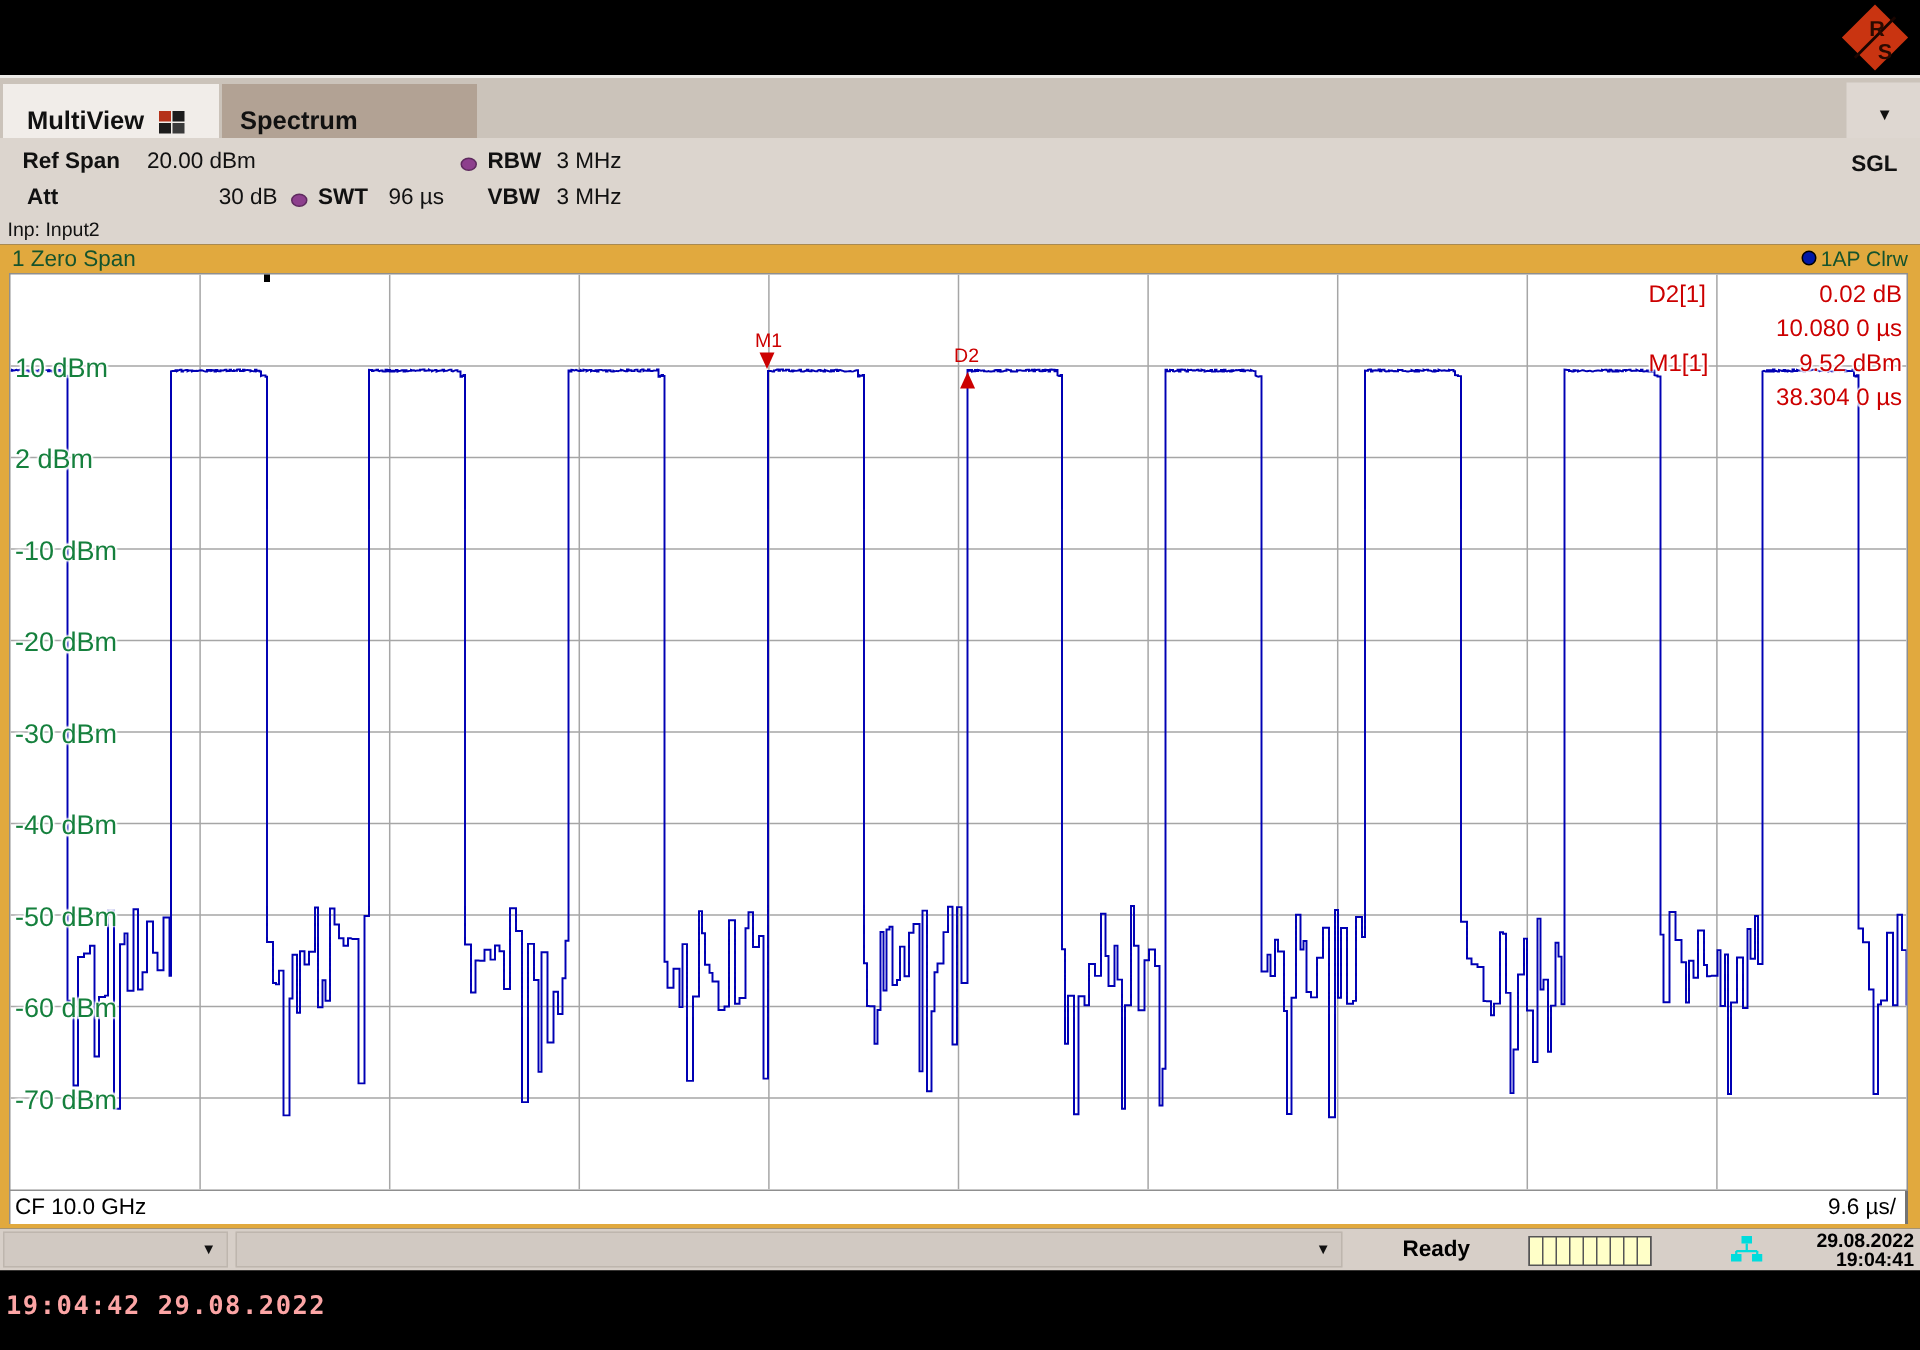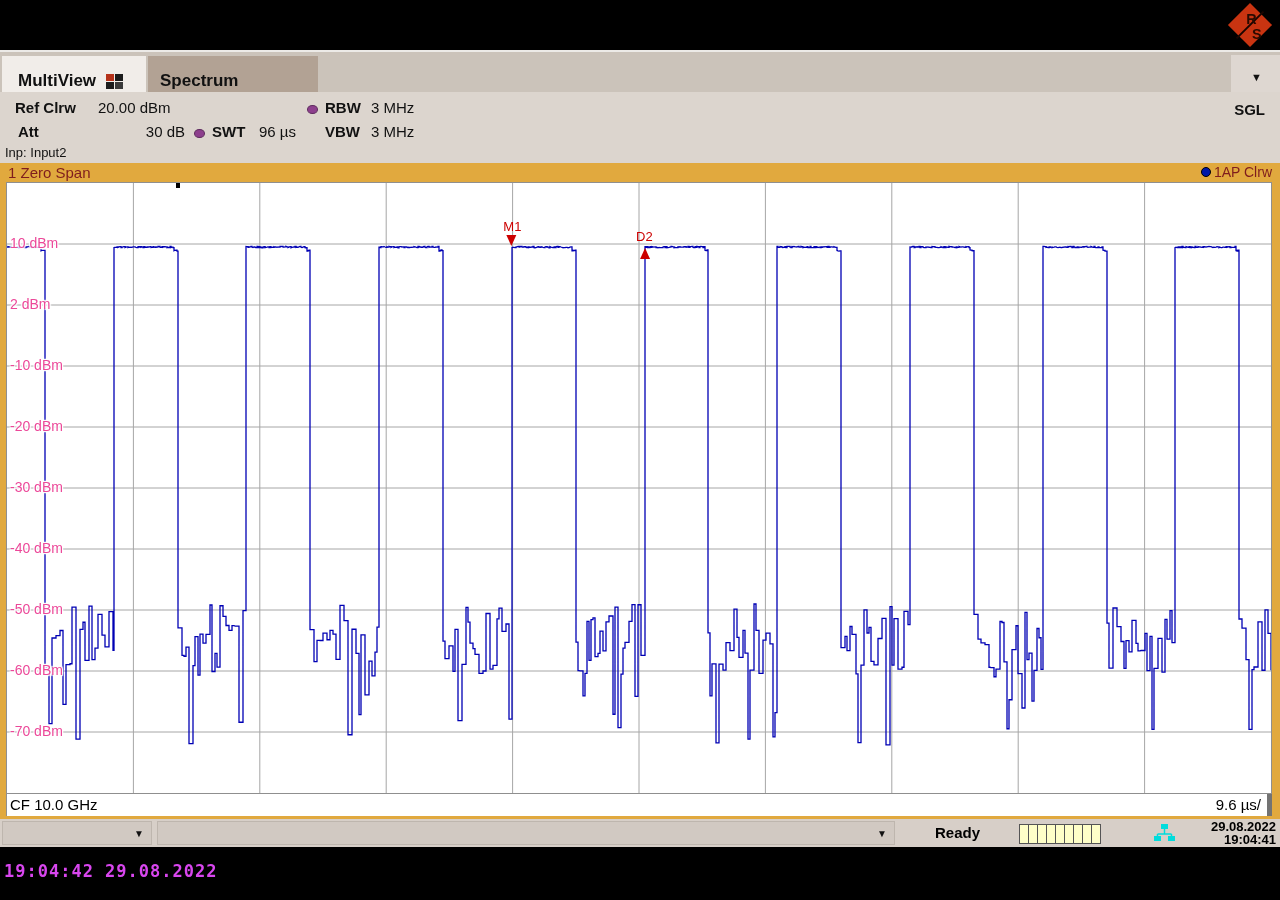--- a/index.html
+++ b/index.html
@@ -26,57 +26,57 @@
   .drop-arrow{font-size:11px;color:#111;line-height:1;}
   #tab-corner .drop-arrow{position:absolute;left:20px;top:17px;}
 
   
   #header{left:0;top:92px;width:1280px;height:71px;background:#dcd5ce;color:#111;font-size:15px;}
   .hl{font-weight:bold;}
   .pdot{width:9px;height:7px;border-radius:50%;background:#8d3f8d;border:1px solid #5e2a5e;}
 
   
   #window{left:0;top:163px;width:1280px;height:656px;background:#e1a93e;}
-  #win-title{left:0;top:0;width:1280px;height:19px;font-size:15px;color:#7f1d1d;}
+  #win-title{left:0;top:0;width:1280px;height:19px;font-size:15px;color:#14532d;}
   #win-title .t{position:absolute;left:8px;top:1px;}
   #trace-info{position:absolute;right:8px;top:1px;display:flex;align-items:center;gap:3px;font-size:14px;}
   .bdot{width:10px;height:10px;border-radius:50%;background:#0018a8;border:1px solid #000;box-sizing:border-box;}
 
   #chart{left:6px;top:19px;width:1266px;height:612px;background:#fff;border:1px solid #8f8f8f;box-sizing:border-box;}
   #plot-svg{position:absolute;left:0;top:0;}
-  .ylab{position:absolute;left:3px;font-size:14px;color:#ec4899;white-space:nowrap;
+  .ylab{position:absolute;left:3px;font-size:18px;color:#15803d;white-space:nowrap;
         text-shadow:-1px -1px 1px #fff,1px -1px 1px #fff,-1px 1px 1px #fff,1px 1px 1px #fff,0 0 3px #fff;}
   #trig-tick{left:169px;top:0;width:4px;height:5px;background:#000;}
 
   #marker-readout{position:absolute;right:0;top:5px;width:172px;font-size:16px;color:#cc0000;
         text-shadow:-1px -1px 1px #fff,1px -1px 1px #fff,-1px 1px 1px #fff,1px 1px 1px #fff;}
   #marker-readout .row{display:flex;justify-content:space-between;height:23px;padding-right:3px;}
   #marker-readout .lab{text-align:left;}
   #marker-readout .val{margin-left:auto;}
 
-  #win-footer{left:6px;top:631px;width:1266px;height:22px;background:#fff;border-left:1px solid #8f8f8f;border-right:5px solid #737373;box-sizing:border-box;font-size:15px;color:#000;}
+  #win-footer{left:6px;top:631px;width:1266px;height:22px;background:#fff;border-left:1px solid #8f8f8f;border-right:2px solid #737373;box-sizing:border-box;font-size:15px;color:#000;}
   #win-footer .cf{position:absolute;left:3px;top:2px;}
   #win-footer .pts{position:absolute;left:0;right:0;top:2px;text-align:center;}
   #win-footer .tpd{position:absolute;right:6px;top:2px;}
 
   
   #status-bar{left:0;top:819px;width:1280px;height:28px;background:#d7cfc8;}
   .sel-box{top:2px;height:24px;background:#d1c9c2;border:1px solid #beb6ae;box-sizing:border-box;}
   #sel1{left:2px;width:150px;}
   #sel2{left:157px;width:738px;}
   .sel-box .drop-arrow{position:absolute;right:7px;top:7px;font-size:10px;}
   #ready{left:935px;top:5px;font-weight:bold;font-size:15px;color:#000;}
   #progress{left:1019px;top:5px;height:18px;display:flex;border:1px solid #555;background:#555;gap:1px;}
   #progress i{display:block;width:8px;background:#ffffc8;}
   #net-icon{left:1153px;top:4px;width:22px;height:20px;}
   #sb-date{right:4px;top:1px;text-align:right;font-size:13px;font-weight:bold;color:#000;line-height:13px;}
 
   
   #bottom-bar{left:0;top:847px;width:1280px;height:53px;background:#000;}
-  #clock{left:4px;top:14px;color:#d946ef;font-family:"DejaVu Sans Mono",monospace;font-weight:bold;font-size:17px;letter-spacing:1px;}
+  #clock{left:4px;top:14px;color:#fca5a5;font-family:"DejaVu Sans Mono",monospace;font-weight:bold;font-size:17px;letter-spacing:1px;}
 </style>
 </head>
 <body>
 
 <div class="abs" id="top-bar">
   <svg class="abs" id="rs-logo" viewBox="0 0 50 50">
     <polygon points="25,2 48,25 25,48 2,25" fill="#c93411"></polygon>
     <line x1="11" y1="39" x2="39" y2="11" stroke="#1a0500" stroke-width="2"></line>
     <text x="21" y="24" font-size="15" font-weight="bold" fill="#2a0a00" font-family="Liberation Sans, sans-serif">R</text>
     <text x="27" y="40" font-size="15" font-weight="bold" fill="#2a0a00" font-family="Liberation Sans, sans-serif">S</text>
@@ -95,21 +95,21 @@
   </div>
   <div class="abs tab" id="tab-spectrum">
     <span>Spectrum</span>
   </div>
   <div class="abs" id="tab-corner">
     <span class="drop-arrow">▼</span>
   </div>
 </div>
 
 <div class="abs" id="header">
-  <span class="abs hl" style="left:15px;top:7px;">Ref Clrw</span>
+  <span class="abs hl" style="left:15px;top:7px;">Ref Span</span>
   <span class="abs" style="left:98px;top:7px;">20.00 dBm</span>
 
   <span class="abs hl" style="left:18px;top:31px;">Att</span>
   <span class="abs" style="left:98px;top:31px;width:87px;text-align:right;">30 dB</span>
 
   <span class="abs pdot" style="left:194px;top:37px;"></span>
   <span class="abs hl" style="left:212px;top:31px;">SWT</span>
   <span class="abs" style="left:259px;top:31px;">96 µs</span>
 
   <span class="abs pdot" style="left:307px;top:13px;"></span>
@@ -164,20 +164,38 @@
         <span class="ylab" style="top: 52px;">10 dBm</span>
         <span class="ylab" style="top: 113px;">2 dBm</span>
         <span class="ylab" style="top: 174px;">-10 dBm</span>
         <span class="ylab" style="top: 235px;">-20 dBm</span>
         <span class="ylab" style="top: 296px;">-30 dBm</span>
         <span class="ylab" style="top: 357px;">-40 dBm</span>
         <span class="ylab" style="top: 418px;">-50 dBm</span>
         <span class="ylab" style="top: 479px;">-60 dBm</span>
         <span class="ylab" style="top: 540px;">-70 dBm</span>
       </div>
+    <div id="marker-readout">
+        <div class="row">
+          <span class="lab">D2[1]</span>
+          <span class="val">0.02 dB</span>
+        </div>
+        <div class="row">
+          <span class="lab"></span>
+          <span class="val">10.080 0 µs</span>
+        </div>
+        <div class="row">
+          <span class="lab">M1[1]</span>
+          <span class="val">9.52 dBm</span>
+        </div>
+        <div class="row">
+          <span class="lab"></span>
+          <span class="val">38.304 0 µs</span>
+        </div>
+      </div>
   </div>
 
   <div class="abs" id="win-footer">
     <span class="cf">CF 10.0 GHz</span>
     <span class="tpd">9.6 µs/</span>
   </div>
 </div>
 
 <div class="abs" id="status-bar">
   <div class="abs sel-box" id="sel1">

